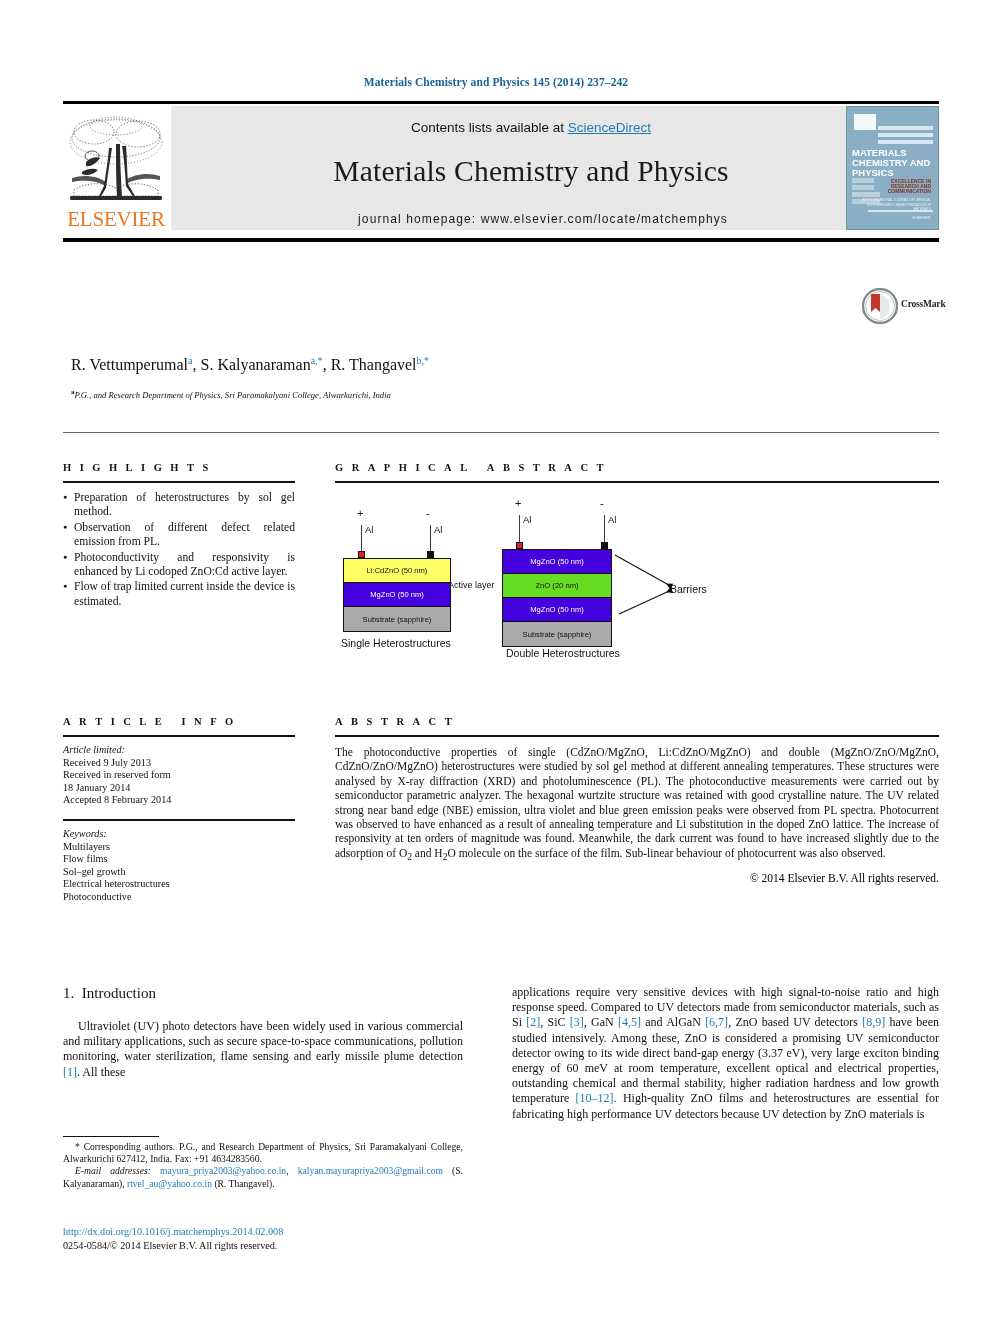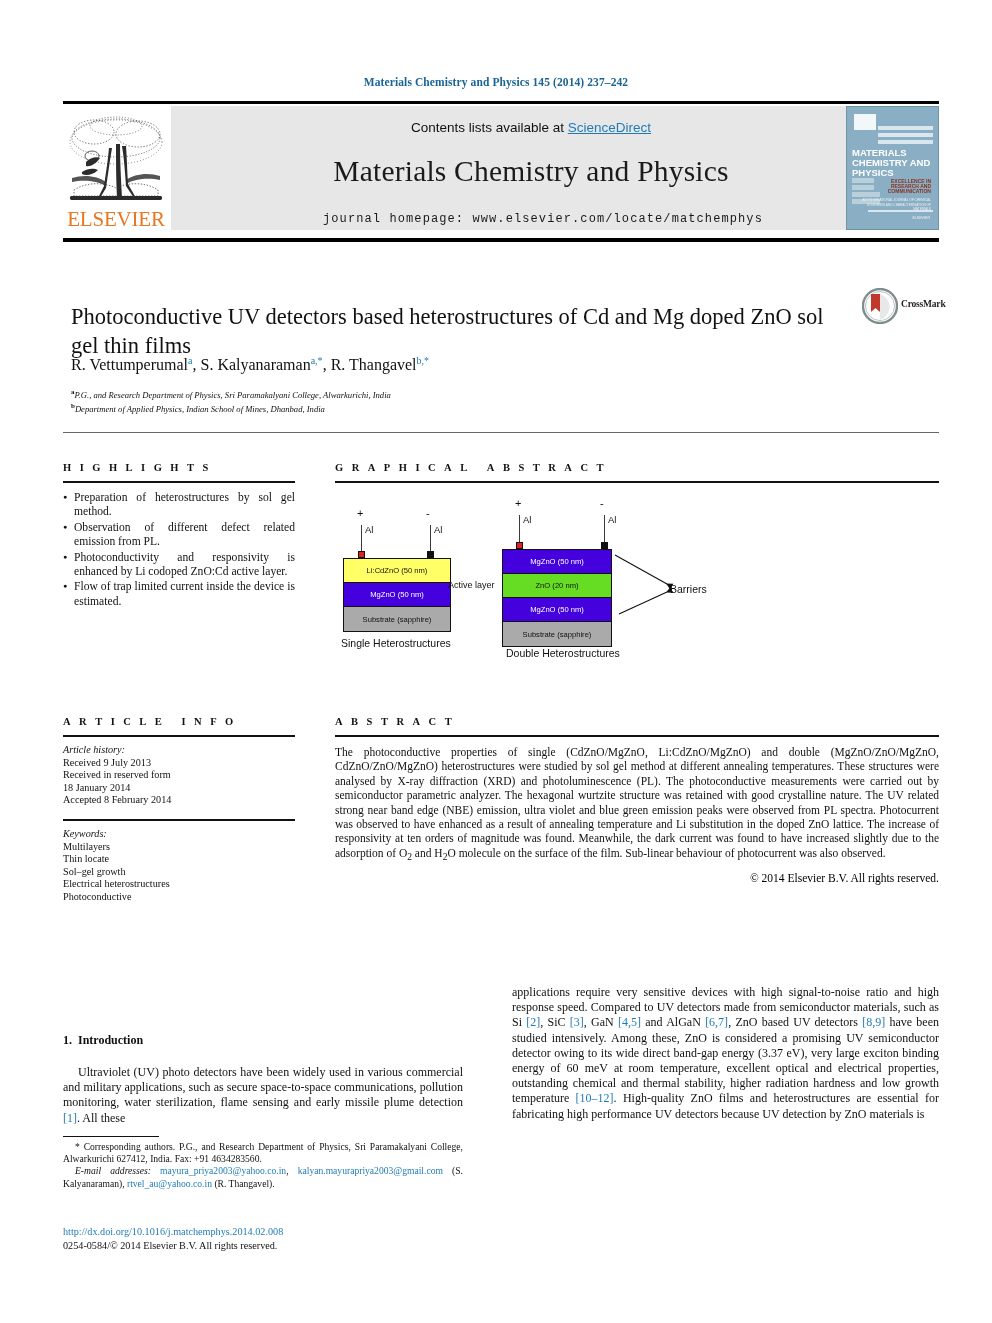--- a/index.html
+++ b/index.html
@@ -49,21 +49,21 @@
     font-family:"Liberation Sans", sans-serif;
     font-size:13.5px; color:#111; margin-top:14px;
   }
   .contents-line .sd { color:#1f7bb6; }
   .journal-title {
     font-family:"Liberation Serif", serif;
     font-size:29.5px; color:#1a1a1a; margin-top:20px; font-weight:400;
     letter-spacing:0.2px;
   }
   .homepage-line {
-    font-family:Liberation Mono, monospace;
+    font-family:Liberation Sans, sans-serif;
     font-size:12px; color:#1a1a1a; margin-top:24px; letter-spacing:1.1px;padding-left:24px;
   }
   .cover-thumb {
     position:absolute; left:846px; top:106px; width:93px; height:124px;
     background:#8aafc4; border:1px solid #6f93a8;
     overflow:hidden;
   }
   .cover-inner { position:absolute; inset:5px; }
   .cov-bar { position:absolute; background:#d9e6ee; height:5px; }
   .cov-bar.dark { background:#b9cfdc; }
@@ -173,22 +173,22 @@
   .abstract-body {
     font-family:"Liberation Serif", serif; font-size:11.5px;
     line-height:14.4px; color:#111; text-align:justify; margin-top:8px;
   }
   .copyline { text-align:right; margin-top:7px; font-size:11.5px; }
 
   
   .body-left  { position:absolute; left:63px;  top:985px; width:400px; }
   .body-right { position:absolute; left:512px; top:985px; width:427px; }
   .h2 {
-    font-family:"Liberation Serif", serif; font-weight:bold;
-    font-size:12px; color:#111; margin-bottom:17px;margin-top:48px;
+    font-family:"Liberation Serif", serif; font-weight:normal;
+    font-size:15px; color:#111; margin-bottom:17px;
   }
   p.body {
     font-family:"Liberation Serif", serif; font-size:12px;
     line-height:15.2px; color:#111; text-align:justify; margin:0;
     text-indent:15px;
   }
   p.body.noind { text-indent:0; }
   .ref { color:#1f7bb6; }
 
   .foot-rule { position:absolute; left:63px; top:1136px; width:96px; height:1.4px; background:#111; }
@@ -265,21 +265,20 @@
       <div class="cov-bar dark" style="left:0; top:87px; width:28px;"></div>
       <div class="cov-tiny" style="top:86px;">AN INTERNATIONAL JOURNAL OF CHEMICAL</div>
       <div class="cov-tiny" style="top:91px;">SYNTHESIS AND CHARACTERISATION OF MATERIALS</div>
       <div class="cov-bar" style="left:20%; bottom:12px; right:0; height:2px;"></div>
       <div class="cov-foot">ELSEVIER</div>
     </div>
   </div>
 
   <div class="banner-rule-bot"></div>
 
-  <h1 class="title">Photoconductive UV detectors based heterostructures of Cd and Mg doped ZnO sol gel thin films</h1>
 
   <div class="crossmark">
     <svg class="cm-badge" viewBox="0 0 36 36">
       <circle cx="18" cy="18" r="17" fill="#ffffff" stroke="#7f8c8d" stroke-width="2.4"></circle>
       <circle cx="18" cy="18" r="14.5" fill="#ffffff" stroke="#b9c2c4" stroke-width="1"></circle>
       <path d="M9 6 h9 v18 l-4.5 -4 l-4.5 4 Z" fill="#c0392b"></path>
       <path d="M18 6 h2 a13.5 13.5 0 0 1 0 26 h-2 Z" fill="#ffffff"></path>
       <path d="M18 6 v26 a13.6 13.6 0 0 0 0 -26 Z" fill="#e8e8e8"></path>
     </svg>
     <div class="cm-word">CrossMark</div>
@@ -287,23 +286,20 @@
 
   <div class="authors">
     <span>R. Vettumperumal</span><sup>a</sup>,
     <span>S. Kalyanaraman</span><sup>a,*</sup>,
     <span>R. Thangavel</span><sup>b,*</sup>
   </div>
 
   <div class="affil">
     <div>
       <sup>a</sup><span>P.G., and Research Department of Physics, Sri Paramakalyani College, Alwarkurichi, India</span>
-    </div>
-    <div>
-      <sup>b</sup><span>Department of Applied Physics, Indian School of Mines, Dhanbad, India</span>
     </div>
   </div>
 
   <div class="rule-under-authors"></div>
 
   <div class="band">
     <div class="col-left">
       <div class="sec-head">H I G H L I G H T S</div>
       <div class="sec-rule"></div>
       <ul class="highlights">
@@ -367,31 +363,31 @@
         <div class="caption" style="left:335px; top:86px;">Barriers</div>
       </div>
     </div>
   </div>
 
   <div class="band2">
     <div class="col-left">
       <div class="sec-head">A R T I C L E   I N F O</div>
       <div class="sec-rule"></div>
       <div class="ai-meta">
-        <div class="it">Article history:</div>
+        <div class="it">Article limited:</div>
         <div>Received 9 July 2013</div>
         <div>Received in reserved form</div>
         <div>18 January 2014</div>
         <div>Accepted 8 February 2014</div>
       </div>
       <div class="kw-rule"></div>
       <div class="ai-meta">
         <div class="it">Keywords:</div>
         <div>Multilayers</div>
-        <div>Thin locate</div>
+        <div>Flow films</div>
         <div>Sol–gel growth</div>
         <div>Electrical heterostructures</div>
         <div>Photoconductive</div>
       </div>
     </div>
 
     <div class="col-right">
       <div class="sec-head">A B S T R A C T</div>
       <div class="sec-rule"></div>
       <div class="abstract-body">The photoconductive properties of single (CdZnO/MgZnO, Li:CdZnO/MgZnO) and double (MgZnO/ZnO/MgZnO, CdZnO/ZnO/MgZnO) heterostructures were studied by sol gel method at different annealing temperatures. These structures were analysed by X-ray diffraction (XRD) and photoluminescence (PL). The photoconductive measurements were carried out by semiconductor parametric analyzer. The hexagonal wurtzite structure was retained with good crystalline nature. The UV related strong near band edge (NBE) emission, ultra violet and blue green emission peaks were observed from PL spectra. Photocurrent was observed to have enhanced as a result of annealing temperature and Li substitution in the doped ZnO lattice. The increase of responsivity at ten orders of magnitude was found. Meanwhile, the dark current was found to have increased slightly due to the adsorption of O<sub>2</sub> and H<sub>2</sub>O molecule on the surface of the film. Sub-linear behaviour of photocurrent was also observed.</div>

